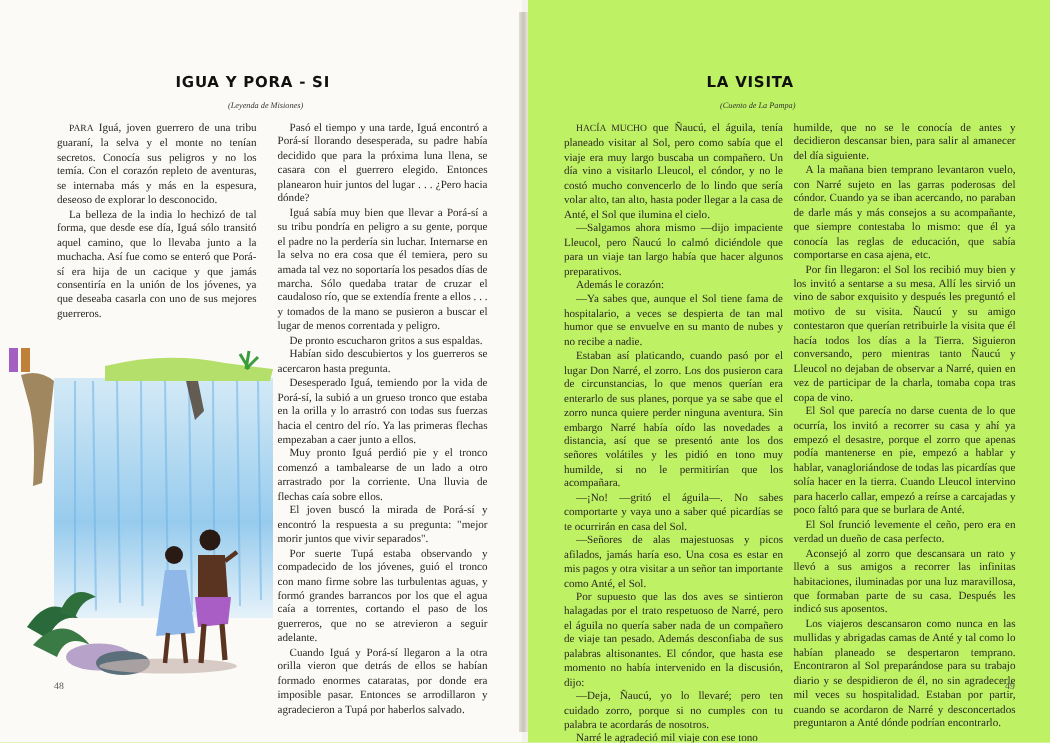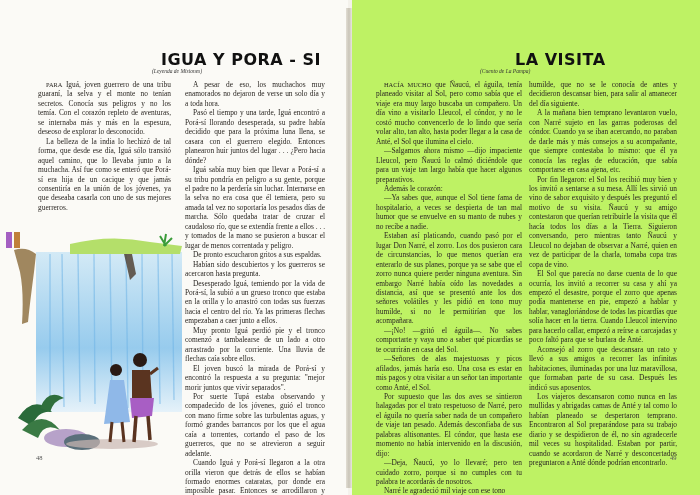--- a/index.html
+++ b/index.html
@@ -1,42 +1,41 @@
 <!DOCTYPE html>
 <html><head>
 <meta charset="utf-8">
 <style>
   html,body{margin:0;padding:0;}
   body{width:700px;height:495px;background:#f4f2ec;overflow:hidden;position:relative;font-family:"Liberation Serif","DejaVu Serif",serif;color:#2a2622;}
   .page{position:absolute;top:0;height:495px;background:#fbfaf6;}
   .page.left{left:0;width:348px;}
   .page.right{left:352px;width:360px;background:#bef264;}
   .gutter{position:absolute;left:346px;top:8px;width:6px;height:480px;background:linear-gradient(90deg,#e2ded4,#c9c4b8,#e9e6de);}
-  .title{position:absolute;font-family:"DejaVu Sans","Liberation Sans",sans-serif;font-weight:bold;font-size:16px;letter-spacing:0.5px;color:#111;margin-left:44px;}
+  .title{position:absolute;font-family:"DejaVu Sans","Liberation Sans",sans-serif;font-weight:bold;font-size:10px;letter-spacing:0.5px;color:#111;}
   .subtitle{position:absolute;font-style:italic;font-size:5.5px;color:#333;}
   .col{position:absolute;font-size:7.4px;line-height:9.45px;text-align:justify;}
   .col p{margin:0;text-indent:8px;}
   .sc{font-variant:small-caps;font-size:6.4px;}
   .pagenum{position:absolute;font-size:6.5px;color:#555;}
   .illus{position:absolute;left:0;top:232px;width:200px;height:230px;}
 </style>
 </head>
 <body>
 
 <div class="page left">
   <div class="title" style="left:117px;top:50px;">IGUA Y PORA - SI</div>
   <div class="subtitle" style="left:152px;top:68px;">(Leyenda de Misiones)</div>
 
   <div class="col" style="left:38px;top:80px;width:133px;">
     <p style="text-indent:8px;"><span class="sc">PARA</span><span> Iguá, joven guerrero de una tribu guaraní, la selva y el monte no tenían secretos. Conocía sus peligros y no los temía. Con el corazón repleto de aventuras, se internaba más y más en la espesura, deseoso de explorar lo desconocido.</span></p>
     <p>La belleza de la india lo hechizó de tal forma, que desde ese día, Iguá sólo transitó aquel camino, que lo llevaba junto a la muchacha. Así fue como se enteró que Porá-sí era hija de un cacique y que jamás consentiría en la unión de los jóvenes, ya que deseaba casarla con uno de sus mejores guerreros.</p>
   </div>
 
   <div class="col" style="left:185px;top:80px;width:140px;">
-    <p>A pesar de eso, los muchachos muy enamorados no dejaron de verse un solo día y a toda hora.</p>
     <p>Pasó el tiempo y una tarde, Iguá encontró a Porá-sí llorando desesperada, su padre había decidido que para la próxima luna llena, se casara con el guerrero elegido. Entonces planearon huir juntos del lugar . . . ¿Pero hacia dónde?</p>
     <p>Iguá sabía muy bien que llevar a Porá-sí a su tribu pondría en peligro a su gente, porque el padre no la perdería sin luchar. Internarse en la selva no era cosa que él temiera, pero su amada tal vez no soportaría los pesados días de marcha. Sólo quedaba tratar de cruzar el caudaloso río, que se extendía frente a ellos . . . y tomados de la mano se pusieron a buscar el lugar de menos correntada y peligro.</p>
     <p>De pronto escucharon gritos a sus espaldas.</p>
     <p>Habían sido descubiertos y los guerreros se acercaron hasta pregunta.</p>
     <p>Desesperado Iguá, temiendo por la vida de Porá-sí, la subió a un grueso tronco que estaba en la orilla y lo arrastró con todas sus fuerzas hacia el centro del río. Ya las primeras flechas empezaban a caer junto a ellos.</p>
     <p>Muy pronto Iguá perdió pie y el tronco comenzó a tambalearse de un lado a otro arrastrado por la corriente. Una lluvia de flechas caía sobre ellos.</p>
     <p>El joven buscó la mirada de Porá-sí y encontró la respuesta a su pregunta: "mejor morir juntos que vivir separados".</p>
     <p>Por suerte Tupá estaba observando y compadecido de los jóvenes, guió el tronco con mano firme sobre las turbulentas aguas, y formó grandes barrancos por los que el agua caía a torrentes, cortando el paso de los guerreros, que no se atrevieron a seguir adelante.</p>
     <p>Cuando Iguá y Porá-sí llegaron a la otra orilla vieron que detrás de ellos se habían formado enormes cataratas, por donde era imposible pasar. Entonces se arrodillaron y agradecieron a Tupá por haberlos salvado.</p>
   </div>
@@ -107,18 +106,19 @@
     <p>Por supuesto que las dos aves se sintieron halagadas por el trato respetuoso de Narré, pero el águila no quería saber nada de un compañero de viaje tan pesado. Además desconfiaba de sus palabras altisonantes. El cóndor, que hasta ese momento no había intervenido en la discusión, dijo:</p>
     <p>—Deja, Ñaucú, yo lo llevaré; pero ten cuidado zorro, porque si no cumples con tu palabra te acordarás de nosotros.</p>
     <p>Narré le agradeció mil viaje con ese tono</p>
   </div>
 
   <div class="col" style="left:177px;top:80px;width:148px;">
     <p style="text-indent:0;">humilde, que no se le conocía de antes y decidieron descansar bien, para salir al amanecer del día siguiente.</p>
     <p>A la mañana bien temprano levantaron vuelo, con Narré sujeto en las garras poderosas del cóndor. Cuando ya se iban acercando, no paraban de darle más y más consejos a su acompañante, que siempre contestaba lo mismo: que él ya conocía las reglas de educación, que sabía comportarse en casa ajena, etc.</p>
     <p>Por fin llegaron: el Sol los recibió muy bien y los invitó a sentarse a su mesa. Allí les sirvió un vino de sabor exquisito y después les preguntó el motivo de su visita. Ñaucú y su amigo contestaron que querían retribuirle la visita que él hacía todos los días a la Tierra. Siguieron conversando, pero mientras tanto Ñaucú y Lleucol no dejaban de observar a Narré, quien en vez de participar de la charla, tomaba copa tras copa de vino.</p>
     <p>El Sol que parecía no darse cuenta de lo que ocurría, los invitó a recorrer su casa y ahí ya empezó el desastre, porque el zorro que apenas podía mantenerse en pie, empezó a hablar y hablar, vanagloriándose de todas las picardías que solía hacer en la tierra. Cuando Lleucol intervino para hacerlo callar, empezó a reírse a carcajadas y poco faltó para que se burlara de Anté.</p>
+    <p>El Sol frunció levemente el ceño, pero era en verdad un dueño de casa perfecto.</p>
     <p>Aconsejó al zorro que descansara un rato y llevó a sus amigos a recorrer las infinitas habitaciones, iluminadas por una luz maravillosa, que formaban parte de su casa. Después les indicó sus aposentos.</p>
     <p>Los viajeros descansaron como nunca en las mullidas y abrigadas camas de Anté y tal como lo habían planeado se despertaron temprano. Encontraron al Sol preparándose para su trabajo diario y se despidieron de él, no sin agradecerle mil veces su hospitalidad. Estaban por partir, cuando se acordaron de Narré y desconcertados preguntaron a Anté dónde podrían encontrarlo.</p>
   </div>
 
   <div class="pagenum" style="left:318px;top:454px;">49</div>
 </div>
 
 </body></html>

